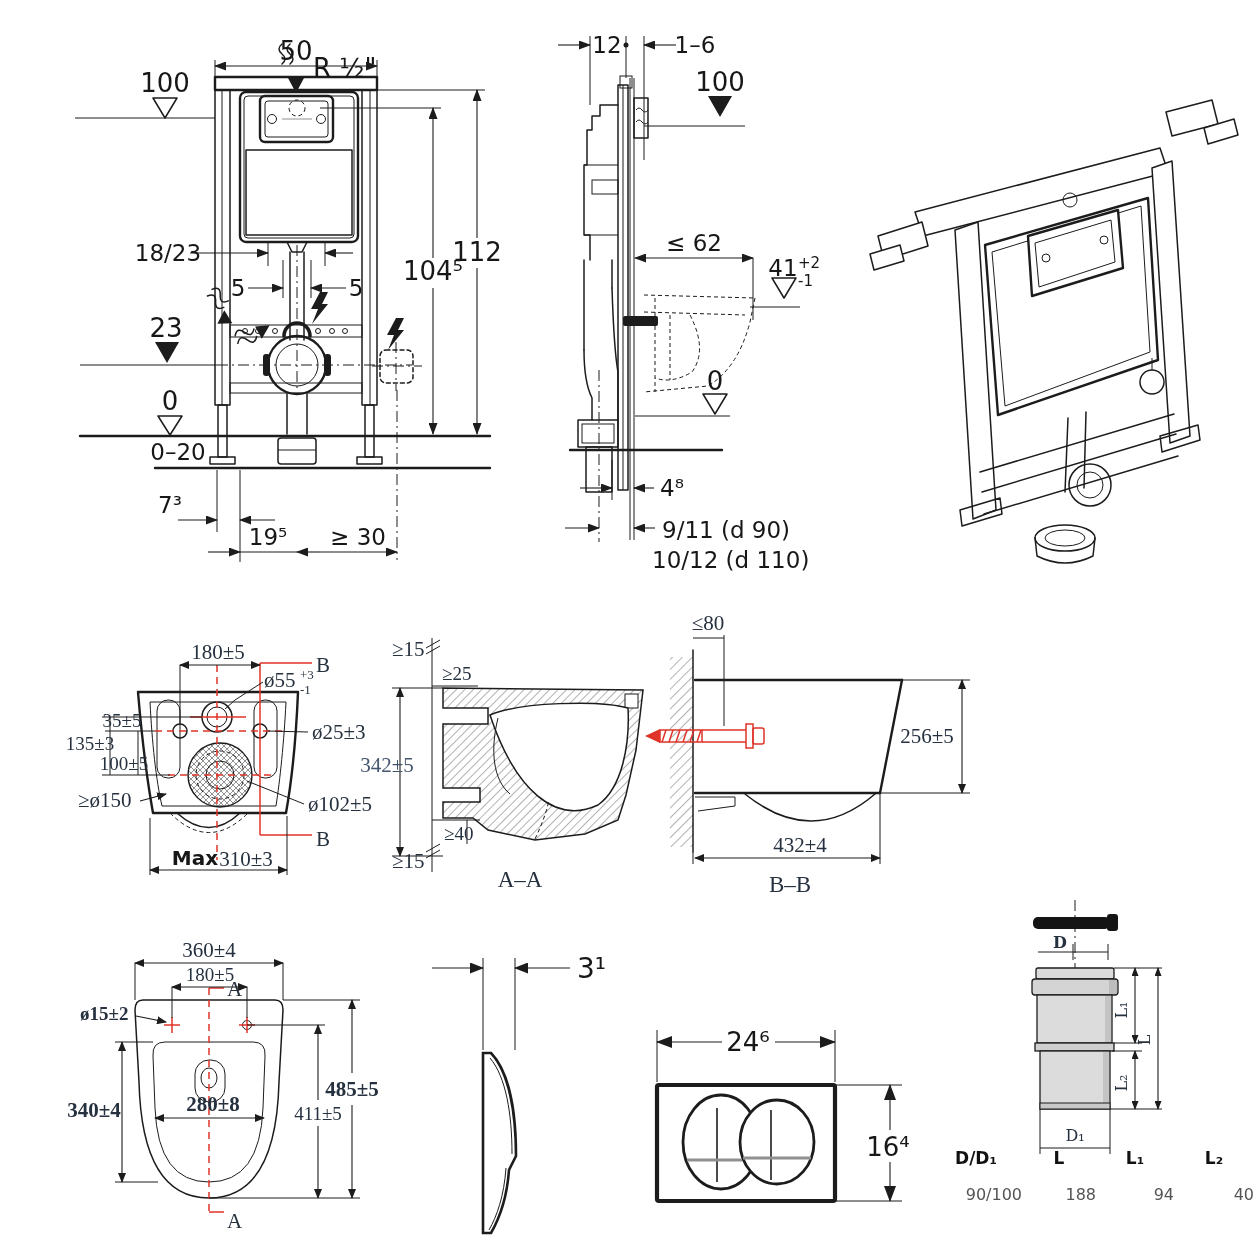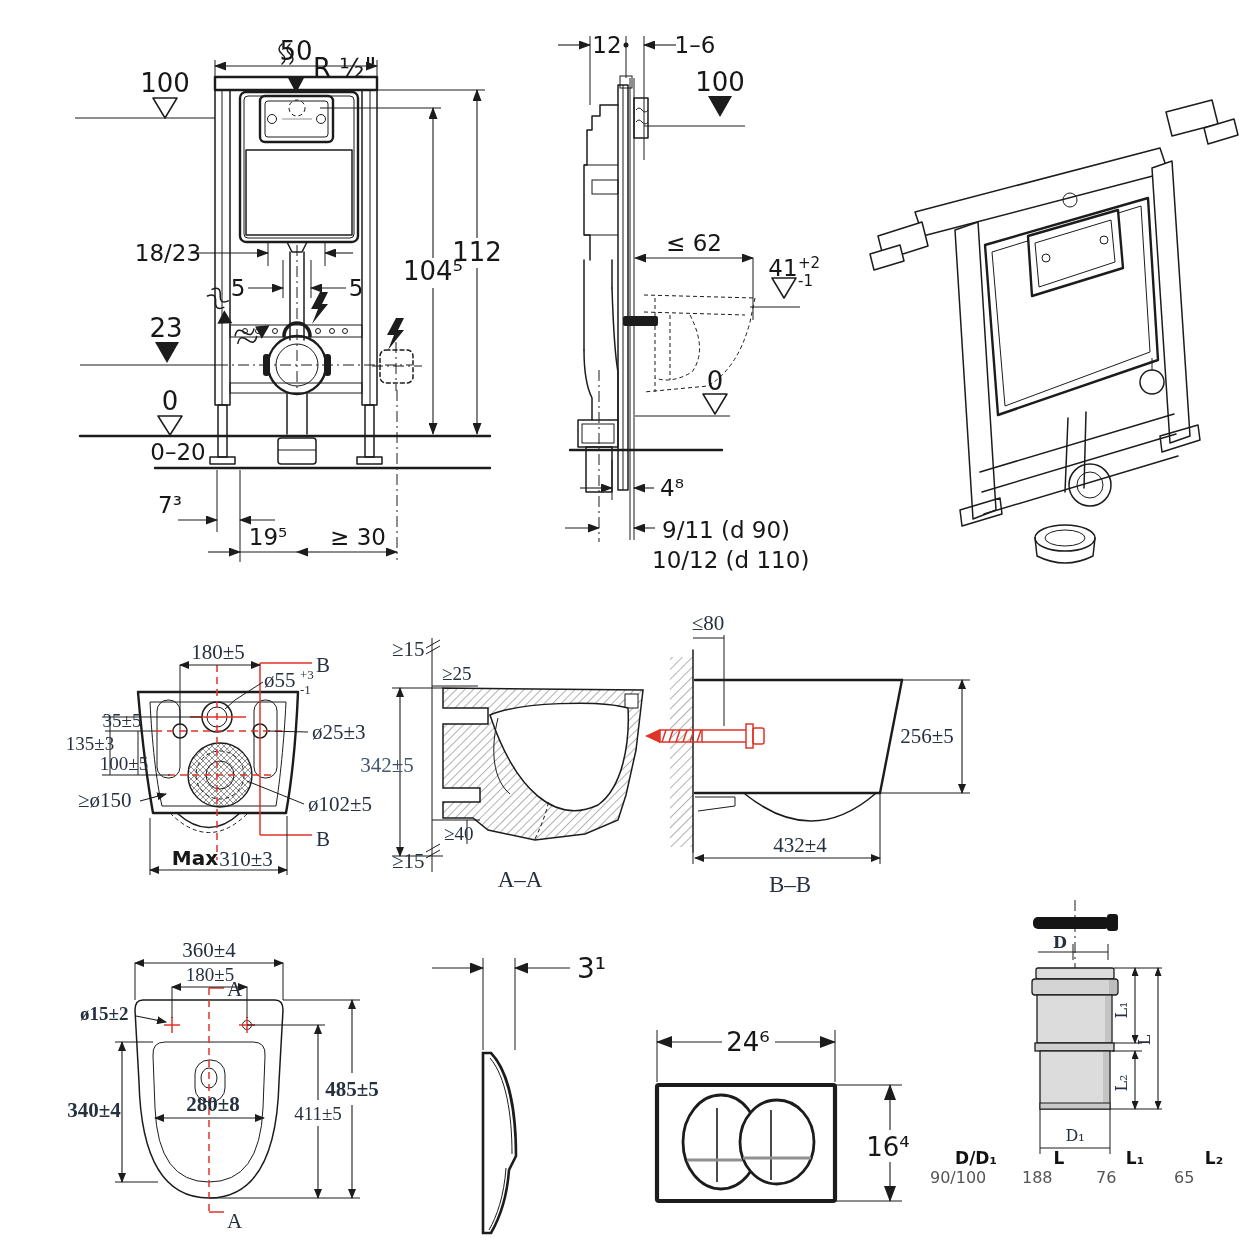--- a/index.html
+++ b/index.html
@@ -26,24 +26,24 @@
   .tsm{font-size:23px;}
   .tss{font-size:20px;}
   .tf{font-family:"Liberation Serif","DejaVu Serif",serif;fill:#26313f;font-size:21px;}
   .tfs{font-size:19px;}
   .tft{font-size:13px;}
   .tfd{font-family:"DejaVu Serif",serif;}
   .blue{fill:#44566e;}
   .b{font-weight:bold;}
   
   .spec-table{position:absolute;left:930px;top:1148px;width:330px;display:grid;
-      grid-template-columns:92px 74px 78px 80px;row-gap:0;
+      grid-template-columns:92px 74px 78px 80px;row-gap:17px;
       font-family:"DejaVu Sans","Liberation Sans",sans-serif;}
   .spec-table .h{font-weight:bold;color:#111;font-size:17px;text-align:center;}
-  .spec-table .v{color:#555;font-size:16px;text-align:left;}
+  .spec-table .v{color:#555;font-size:16px;text-align:right;}
 </style>
 </head>
 <body>
 
 <div class="page">
 
 <svg class="view" style="left:60px;top:20px;" width="460" height="580" viewBox="0 0 460 580">
   <defs>
     <marker id="fA" markerWidth="12" markerHeight="9" refX="11" refY="4.5" orient="auto-start-reverse" markerUnits="userSpaceOnUse">
       <path d="M0,0L12,4.5L0,9Z" fill="#1c1c1c"></path>
@@ -582,17 +582,17 @@
   <line class="th" x1="110" y1="258" x2="180" y2="258"></line>
 </svg>
 
 <div class="spec-table">
   <div class="h">D/D₁</div>
   <div class="h">L</div>
   <div class="h">L₁</div>
   <div class="h">L₂</div>
   <div class="v">90/100</div>
   <div class="v">188</div>
-  <div class="v">76</div>
-  <div class="v">65</div>
+  <div class="v">94</div>
+  <div class="v">40</div>
 </div>
 
 </div>
 
 </body></html>

